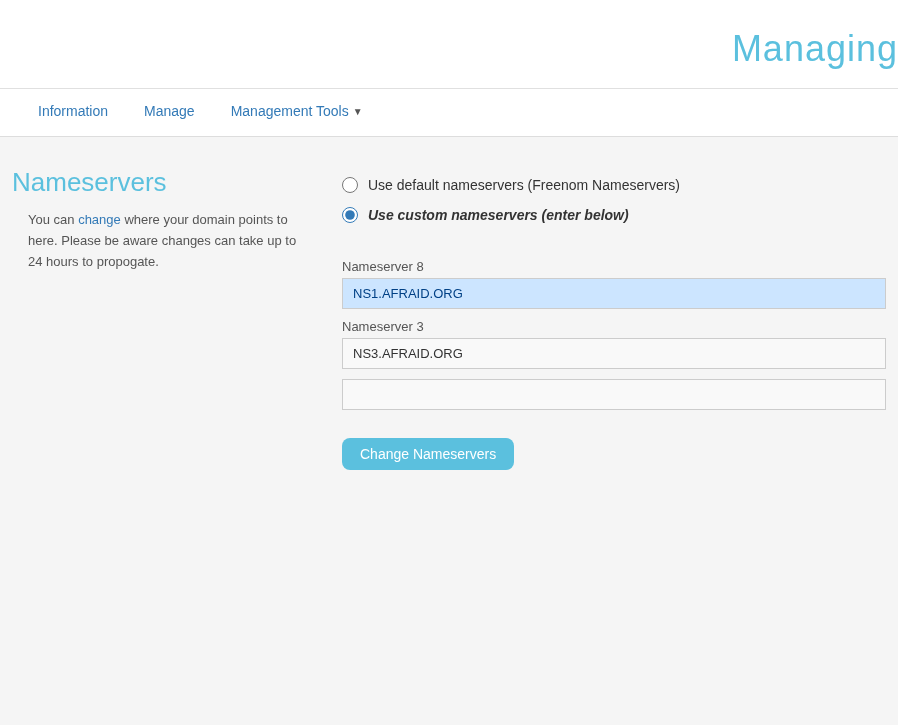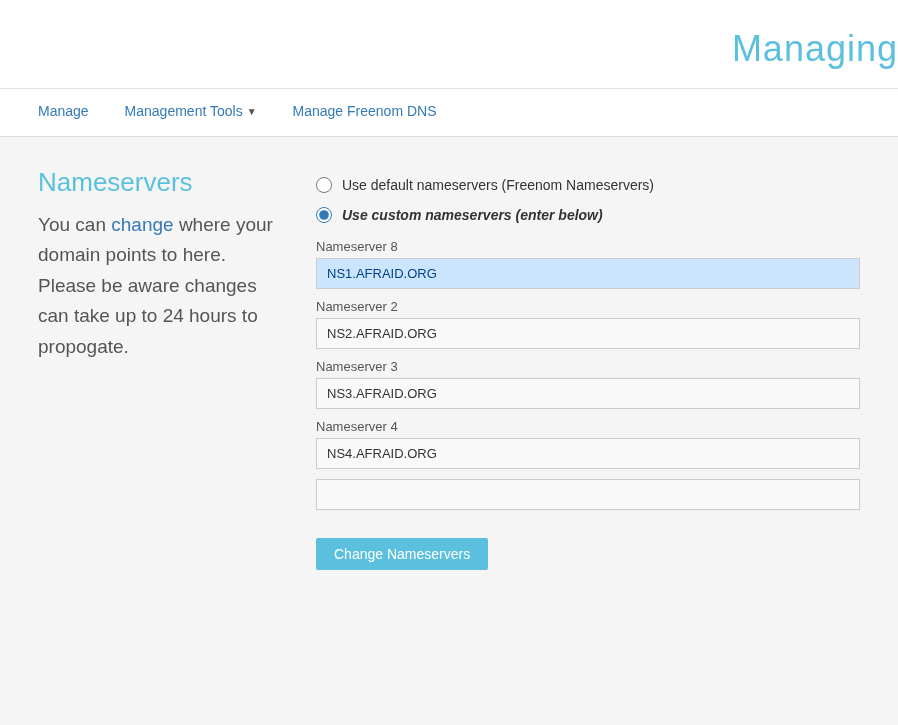--- a/index.html
+++ b/index.html
@@ -38,49 +38,50 @@
       align-items: center;
       gap: 4px;
       border-bottom: 3px solid transparent;
     }
     .nav-tab .chevron {
       font-size: 10px;
       color: #555;
     }
     .main-content {
       display: flex;
-      padding: 30px 38px;
+      padding: 30px 12px;
       gap: 40px;
       max-width: 900px;
     }
     .left-panel {
       width: 320px;
       min-width: 220px;
     }
     .section-title {
       font-size: 26px;
       font-weight: 300;
       color: #5bc0de;
       margin-bottom: 12px;
     }
     .section-desc {
-      font-size: 19px;
+      font-size: 13px;
       color: #555;
       line-height: 1.6;
+      margin-left: 16px;
     }
     .section-desc a {
       color: #337ab7;
       text-decoration: none;
     }
     .right-panel {
       flex: 1;
       padding-top: 10px;
     }
     .radio-group {
-      margin-bottom: 16px;
+      margin-bottom: 36px;
     }
     .radio-option {
       display: flex;
       align-items: center;
       gap: 10px;
       margin-bottom: 14px;
       cursor: pointer;
     }
     .radio-option input[type="radio"] {
       accent-color: #337ab7;
@@ -121,40 +122,40 @@
       color: #004085;
     }
     .btn-change {
       margin-top: 18px;
       padding: 8px 18px;
       background: #5bc0de;
       color: #fff;
       border: none;
       font-size: 14px;
       cursor: pointer;
-      border-radius: 2px;
+      border-radius: 8px;
     }
   </style>
 </head>
 <body>
 
 <div class="page-header">
   <h1 class="page-title">Managing</h1>
 </div>
 
 <nav class="nav-tabs">
   <a class="nav-tab" href="#">
+    <span>Information</span>
+  </a>
+  <a class="nav-tab" href="#">
     <span>Manage</span>
   </a>
   <a class="nav-tab" href="#">
     <span>Management Tools</span>
     <span class="chevron">▼</span>
-  </a>
-  <a class="nav-tab" href="#">
-    <span>Manage Freenom DNS</span>
   </a>
 </nav>
 
 <div class="main-content">
   <div class="left-panel">
     <h2 class="section-title">Nameservers</h2>
     <p class="section-desc">
       <span>You can </span><a href="#"><span>change</span></a><span> where your domain points to here. Please be aware changes can take up to 24 hours to propogate.</span>
     </p>
   </div>
@@ -167,23 +168,21 @@
       </label>
       <label class="radio-option">
         <input type="radio" name="nameserver_type" checked="" style="">
         <span class="radio-label-custom">Use custom nameservers (enter below)</span>
       </label>
     </div>
 
     <div>
 
     <div class="nameserver-group"><div class="ns-label">Nameserver 8</div><input type="text" class="ns-input highlighted" value="NS1.AFRAID.ORG" style=""></div>
-        <div class="nameserver-group"><div class="ns-label">Nameserver 2</div><input type="text" class="ns-input" value="NS2.AFRAID.ORG" style=""></div>
         <div class="nameserver-group"><div class="ns-label">Nameserver 3</div><input type="text" class="ns-input" value="NS3.AFRAID.ORG" style=""></div>
-        <div class="nameserver-group"><div class="ns-label">Nameserver 4</div><input type="text" class="ns-input" value="NS4.AFRAID.ORG" style=""></div>
         <div class="nameserver-group"><input type="text" class="ns-input" style=""></div>
       </div>
 
     <button class="btn-change">
       <span>Change Nameservers</span>
     </button>
   </div>
 </div>
 
 </body></html>

